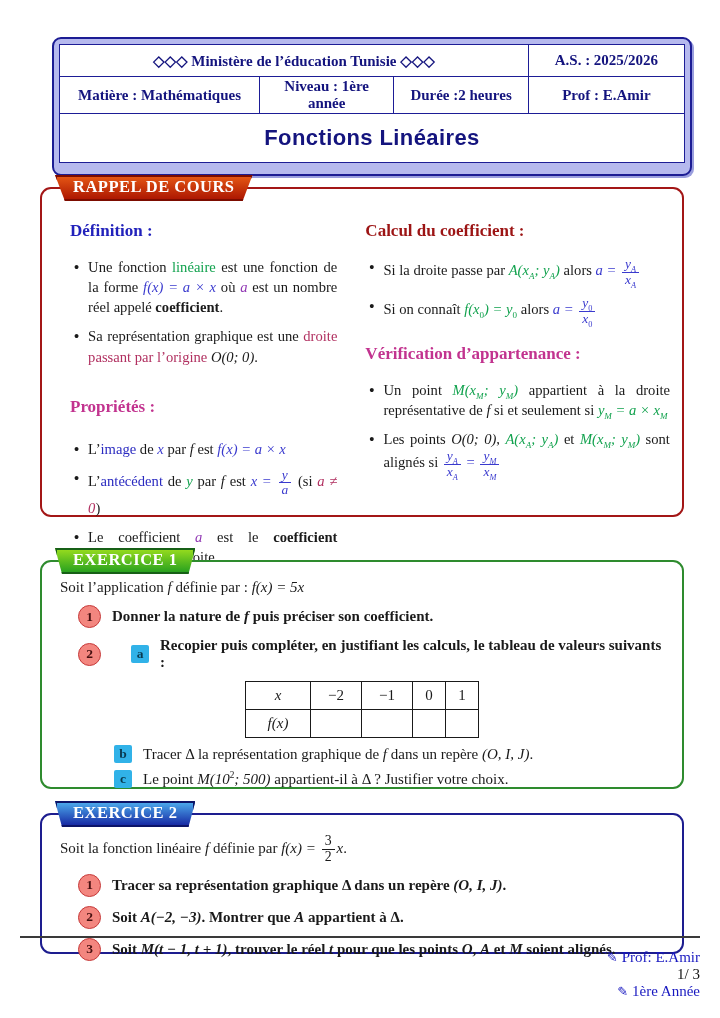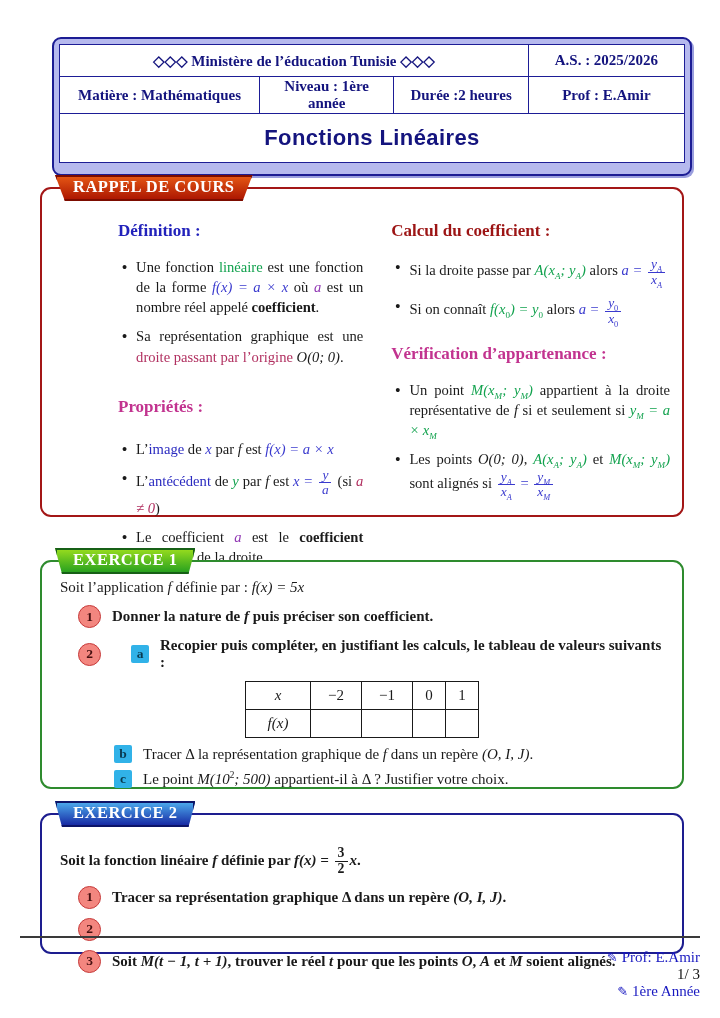--- a/index.html
+++ b/index.html
@@ -13,21 +13,21 @@
   table.hdr{width:100%;border-collapse:collapse;table-layout:fixed;}
   table.hdr td{border:1.7px solid #1d1d96;background:#ffffff;text-align:center;
                color:#14147e;font-weight:700;font-size:15px;height:29px;padding:1px 4px;}
   table.hdr td.title-cell{height:46px;}
   .doc-title{font-family:"Liberation Sans",sans-serif;font-weight:700;font-size:22px;
              color:#14147e;letter-spacing:.4px;}
 
   
   .box{position:absolute;left:40px;width:644px;box-sizing:border-box;background:#fff;
        border-radius:11px;}
-  .box.rappel{top:187px;height:330px;border:2.4px solid #a31616;padding-left:48px;}
+  .box.rappel{top:187px;height:330px;border:2.4px solid #a31616;}
   .box.ex1{top:560px;height:229px;border:2.2px solid #2e8b2e;}
   .box.ex2{top:813px;height:141px;border:2.2px solid #1d1d8f;}
 
   .tab{position:absolute;top:-14px;left:13px;padding:2px 18px 4px;text-align:center;
        color:#fff;font-weight:700;font-size:16.5px;letter-spacing:.5px;
        clip-path:polygon(0 0,100% 0,95% 100%,5% 100%);}
   .tab.red{background:linear-gradient(180deg,#e85a15,#a81200);box-shadow:inset 0 0 0 2px #7c0c00;}
   .tab.green{background:linear-gradient(180deg,#9ddf1e,#1f9c1f);box-shadow:inset 0 0 0 2px #176017;}
   .tab.blue{background:linear-gradient(180deg,#4fb2f0,#131f9e);box-shadow:inset 0 0 0 2px #0c1468;}
 
@@ -62,21 +62,21 @@
   .c-nb{color:#1818b0;}
   sub,sup{font-size:.62em;line-height:0;}
   .frac{display:inline-flex;flex-direction:column;align-items:center;vertical-align:middle;
         line-height:1.08;font-size:.92em;margin:0 2px;}
   .frac .num{border-bottom:1.3px solid currentColor;padding:0 3px 0;}
   .frac .den{padding:0 3px;}
 
   
   .ex-inner{padding:15px 14px 6px 14px;}
   .intro{margin:2px 0 4px 4px;font-size:15px;}
-  .ex2 .intro{margin-top:16px;font-weight:bold;}
+  .ex2 .intro{margin-top:4px;}
   .qrow{display:flex;align-items:center;margin-top:9px;padding-left:22px;font-size:15px;gap:11px;}
   .qrow .qtext{flex:1;font-weight:bold;}
   .subrow{display:flex;align-items:center;margin-top:7px;padding-left:58px;font-size:15px;gap:11px;}
   .qnum{flex:0 0 auto;width:21px;height:21px;border-radius:50%;background:#f3867f;
         border:1.4px solid #c63a3a;color:#471010;font-size:13.5px;font-weight:700;
         display:inline-flex;align-items:center;justify-content:center;}
   .qletter{flex:0 0 auto;width:18px;height:18px;background:#31b2e8;color:#0a3a50;
            font-size:13.5px;font-weight:700;border-radius:2px;
            display:inline-flex;align-items:center;justify-content:center;}
   .gap-sm{width:8px;flex:0 0 auto;}
@@ -254,20 +254,21 @@
             <span class="num"><span>3</span></span>
             <span class="den"><span>2</span></span>
           </span><span class="it">x</span><span>.</span></div>
 
       <div class="qrow">
         <span class="qnum">1</span>
         <span class="qtext"><span>Tracer sa représentation graphique </span><span>Δ</span><span> dans un repère </span><span class="it">(O, I, J)</span><span>.</span></span>
       </div>
       <div class="qrow">
         <span class="qnum">2</span>
+        <span class="qtext"><span>Soit </span><span class="it">A(−2, −3)</span><span>. Montrer que </span><span class="it">A</span><span> appartient à </span><span>Δ</span><span>.</span></span>
       </div>
       <div class="qrow">
         <span class="qnum">3</span>
         <span class="qtext"><span>Soit </span><span class="it">M(t − 1, t + 1)</span><span>, trouver le réel </span><span class="it">t</span><span> pour que les points </span><span class="it">O</span><span>, </span><span class="it">A</span><span> et </span><span class="it">M</span><span> soient alignés.</span></span>
       </div>
     </div>
   </section>
 
   <div class="footer">
     <div class="rule"></div>

